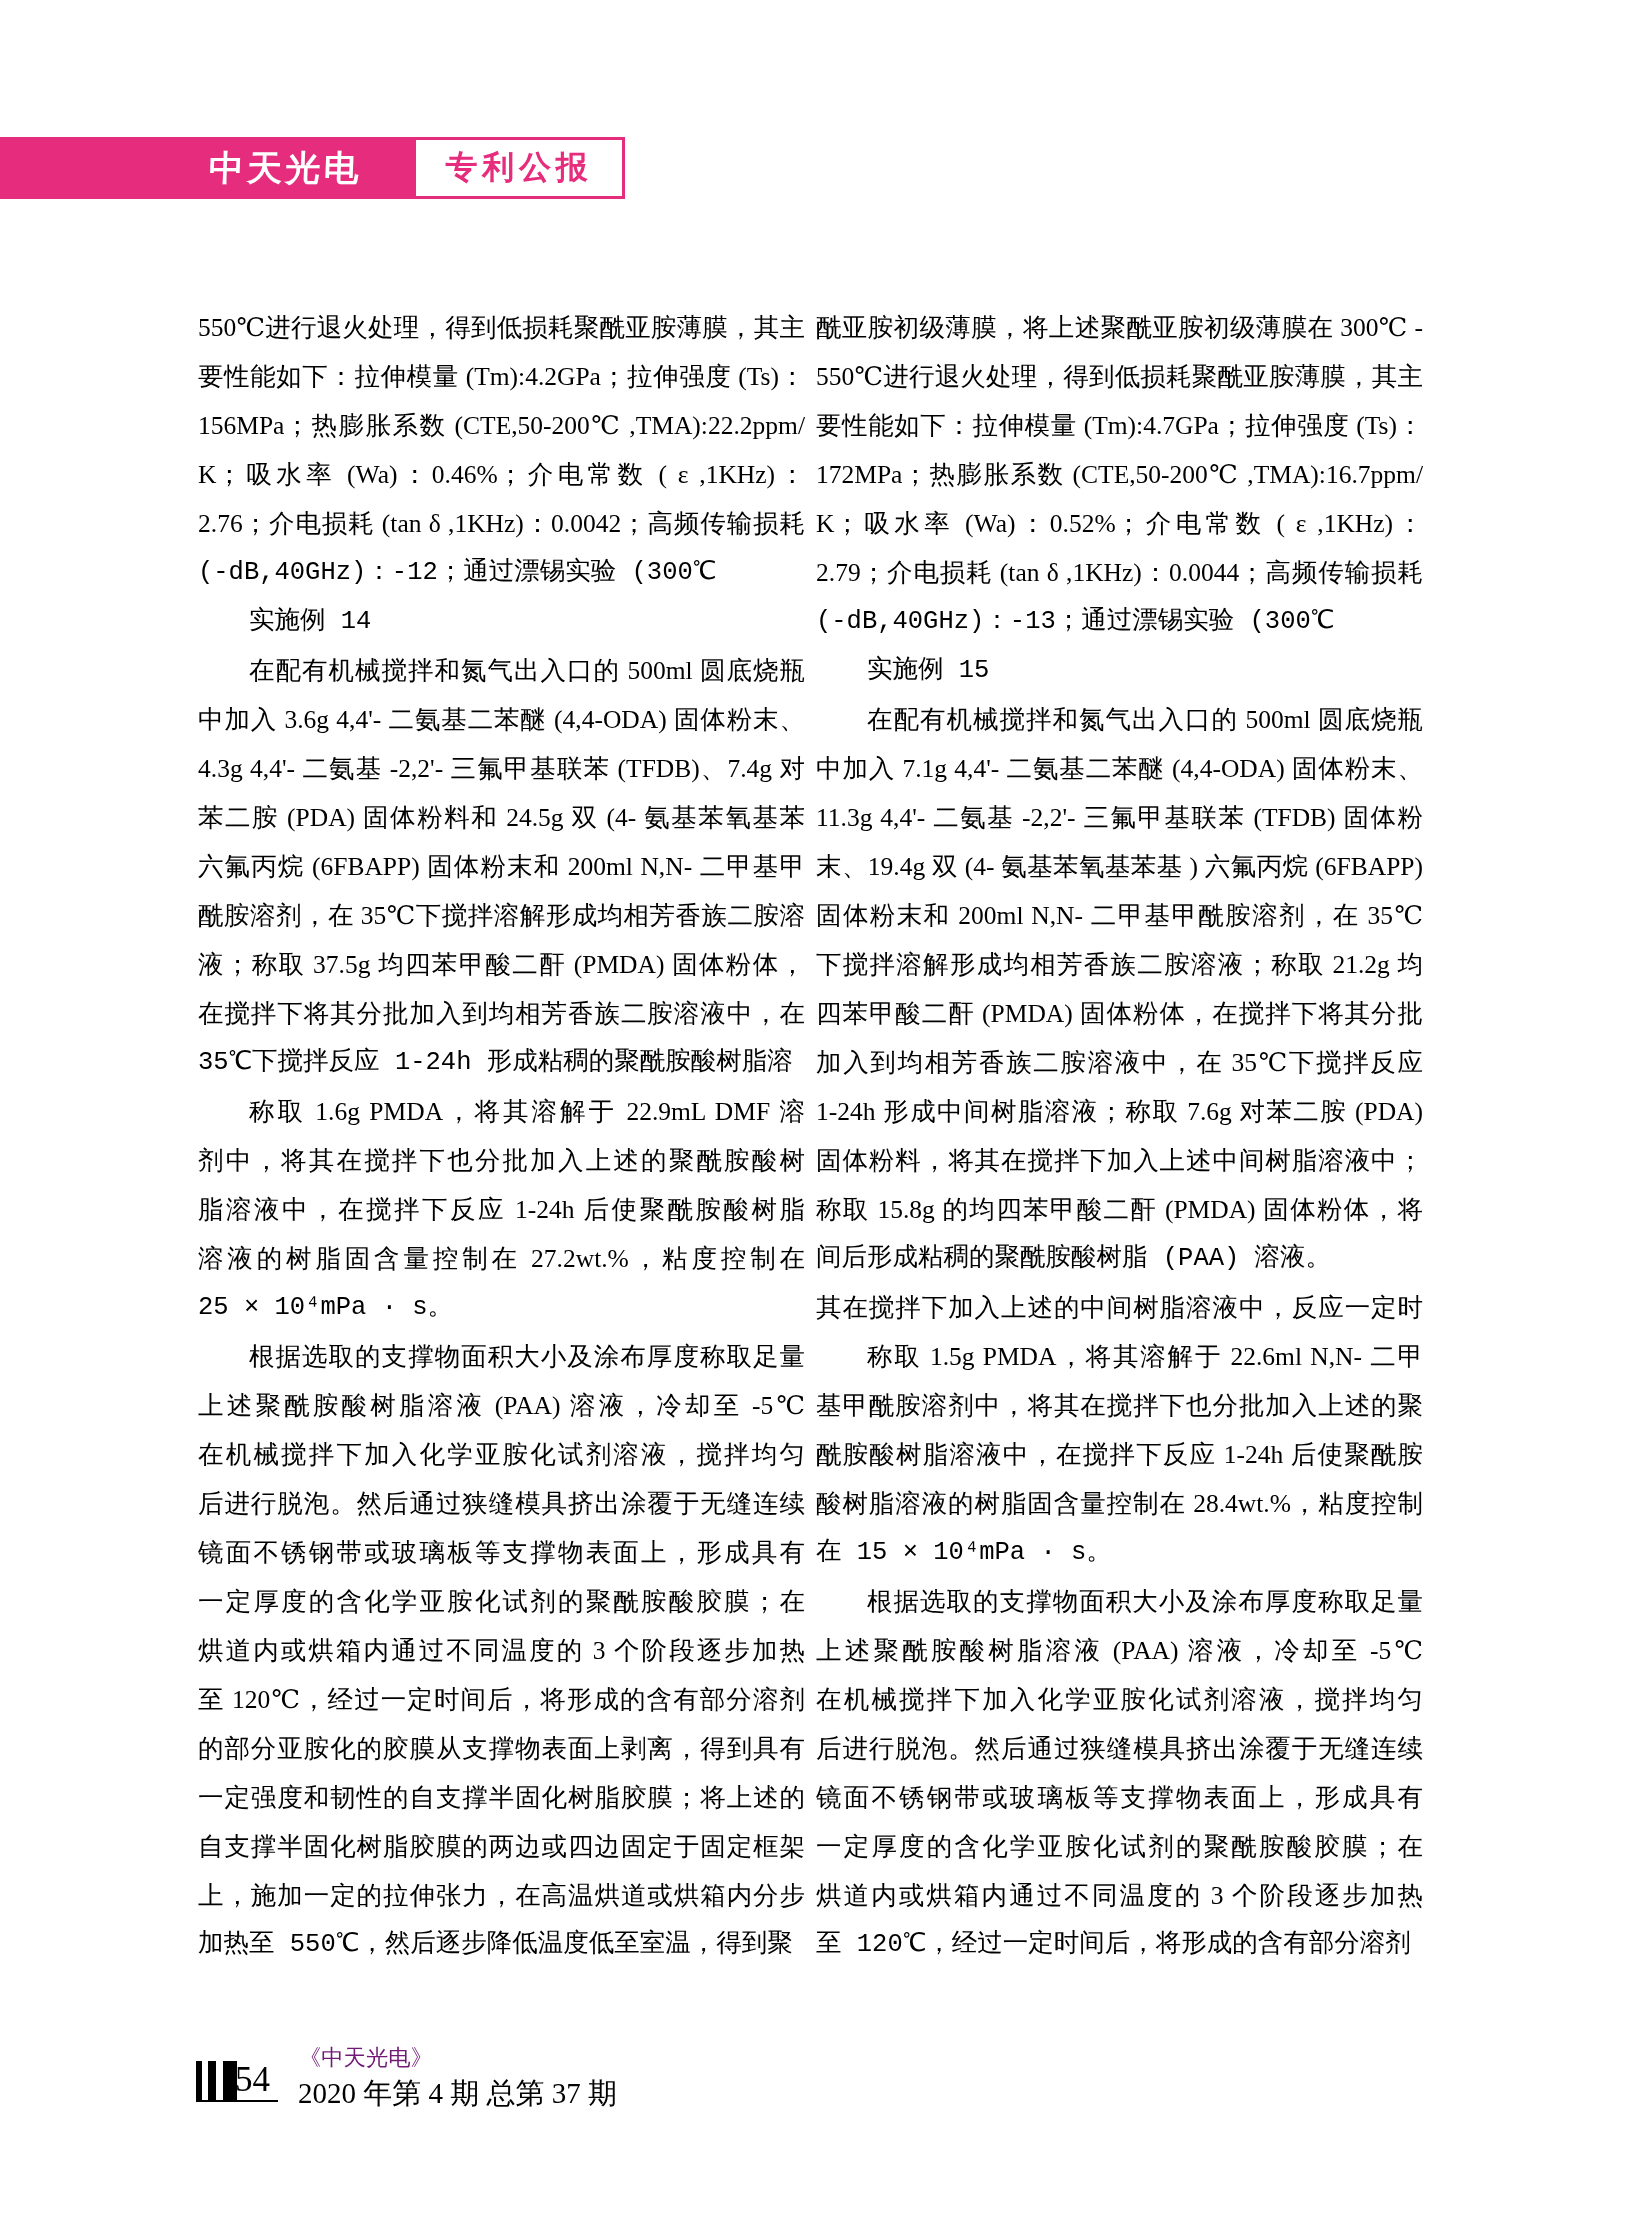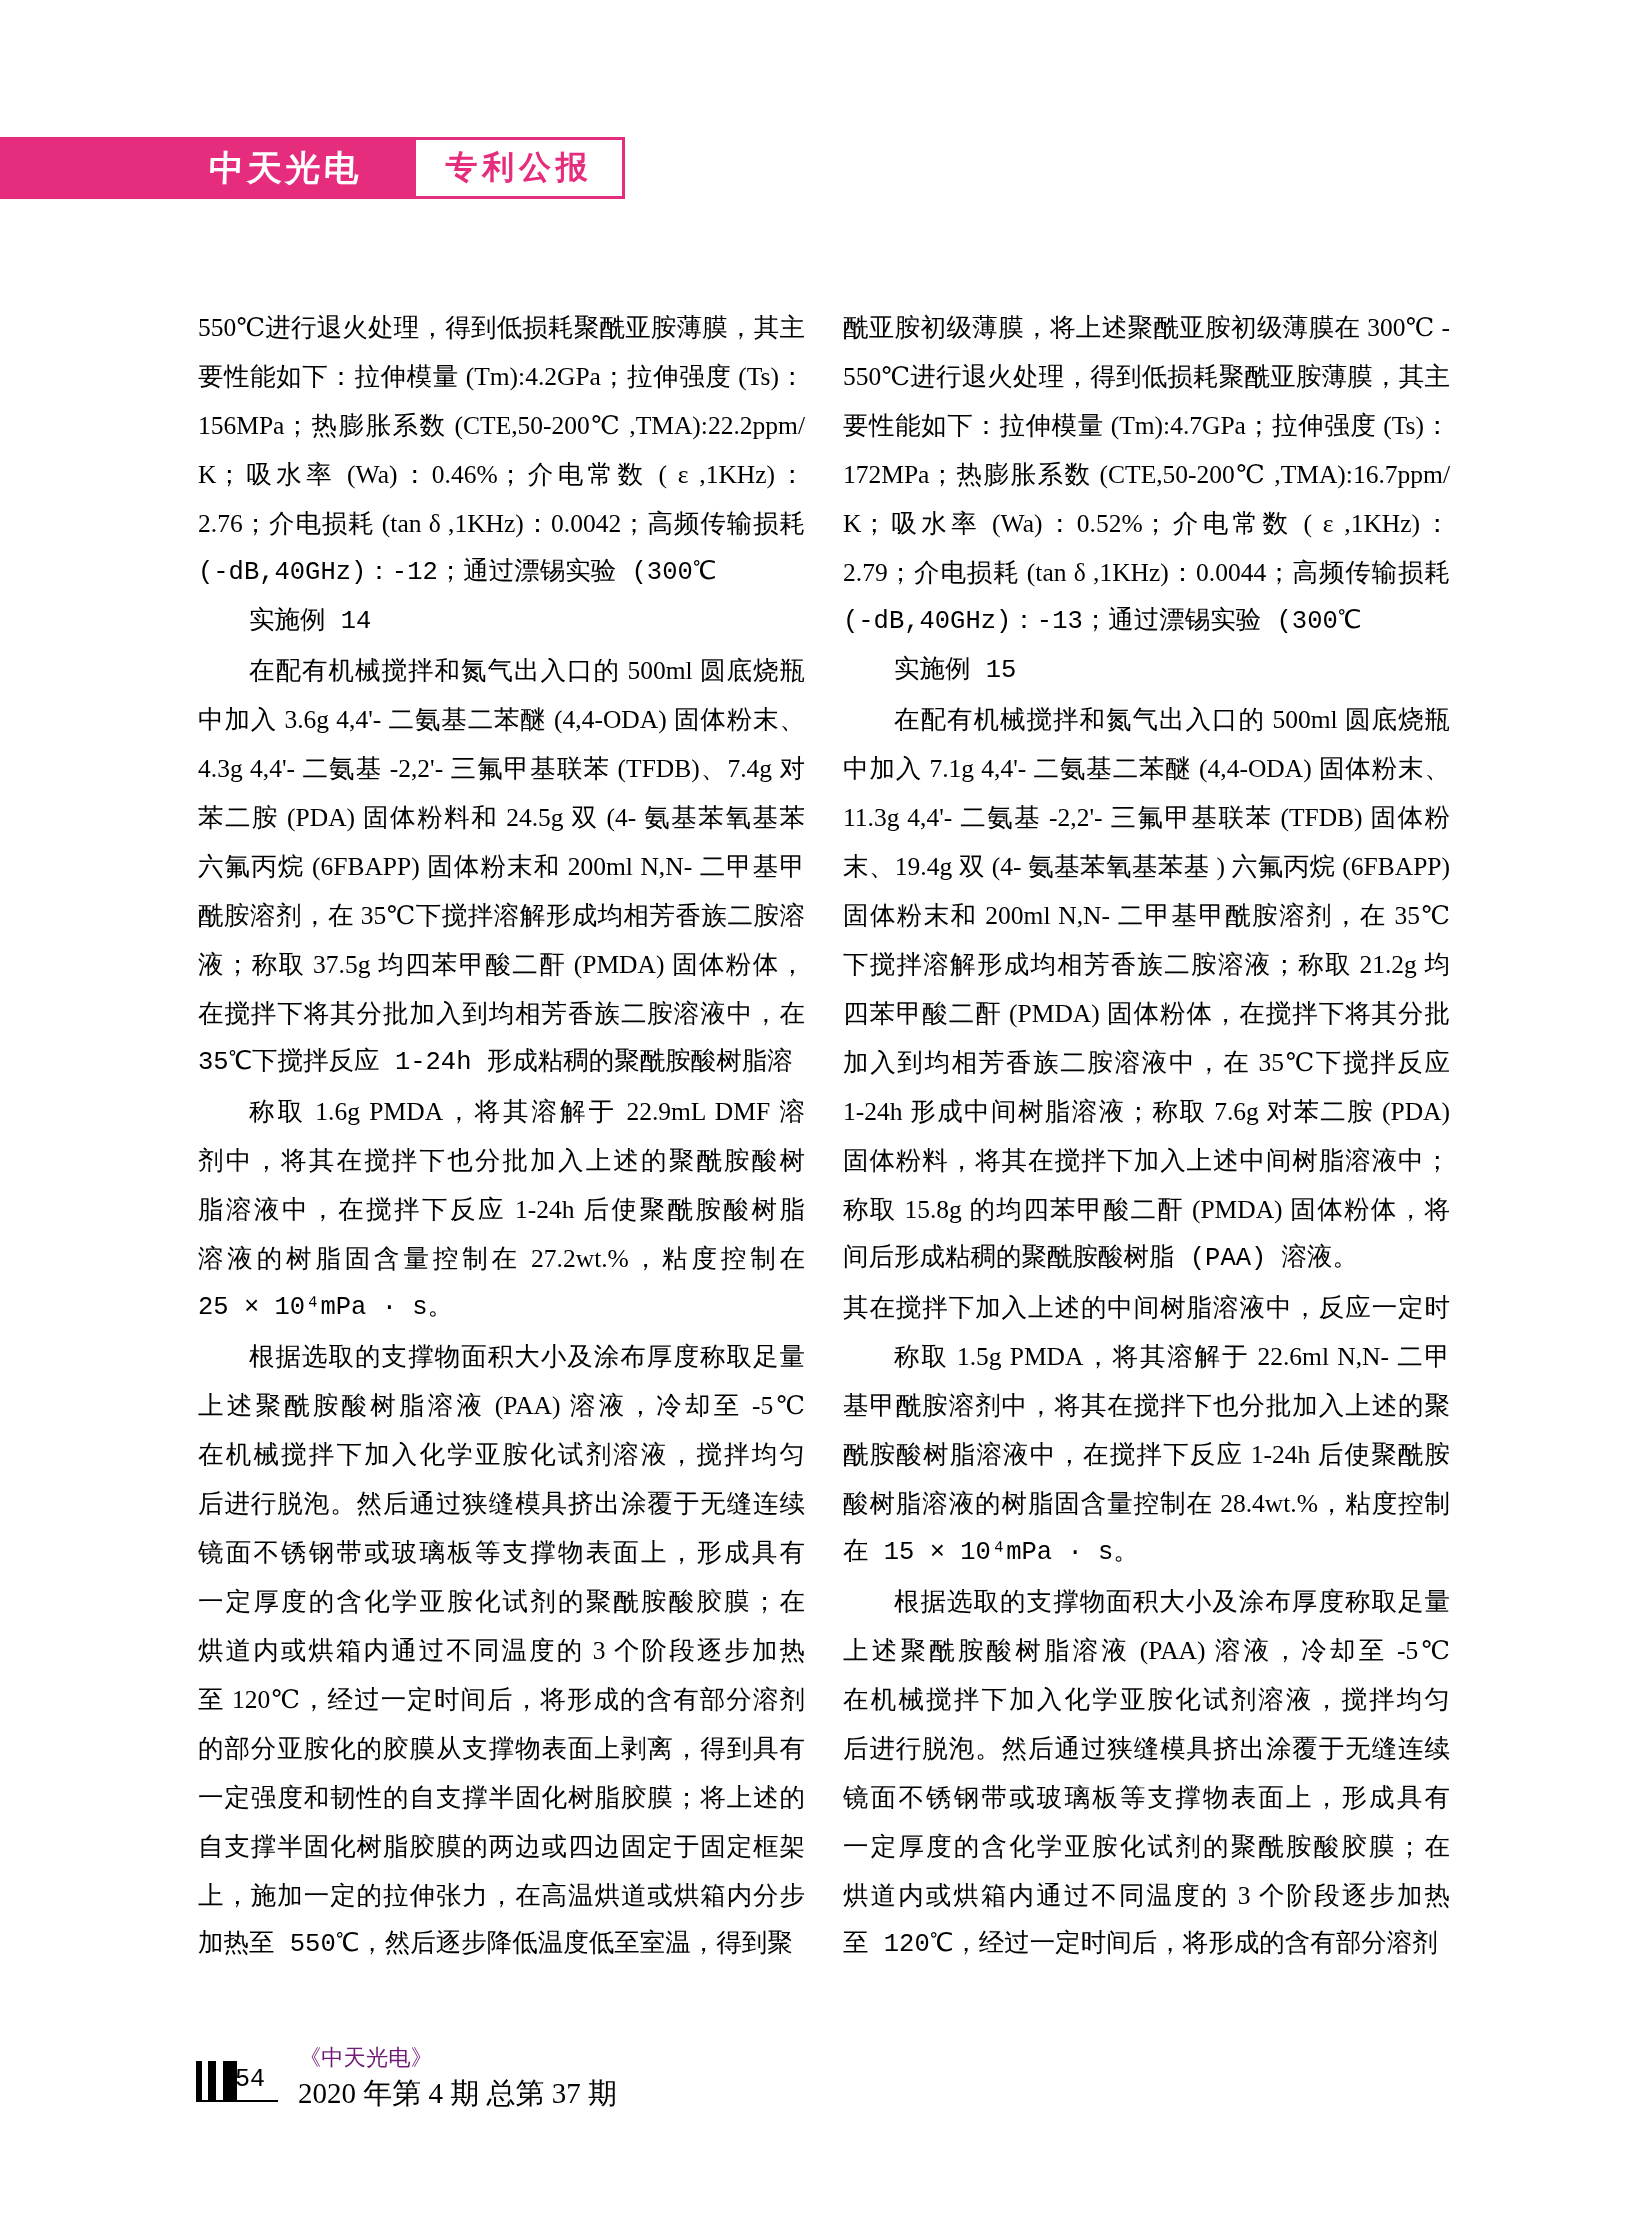--- a/index.html
+++ b/index.html
@@ -38,21 +38,21 @@
   .badge{
     color:var(--accent,#e62d7d);
     font-family:"Liberation Sans","DejaVu Sans",sans-serif;
     font-weight:600;font-size:32px;letter-spacing:4.8px;
   }
   
   .col{
     position:absolute;top:303px;width:607px;
   }
   .col.left{left:198px;}
-  .col.right{left:843px;}
+  .col.right{left:816px;}
   .line{
     height:49px;line-height:49px;
     font-size:25.5px;
     text-align:justify;
     text-align-last:justify;
     overflow:hidden;
     white-space:normal;
   }
   .line.ind{text-indent:51px;}
   .line.end{text-align:left;text-align-last:left;font-family:Liberation Mono, monospace;}
@@ -63,22 +63,22 @@
   }
   .footer-bars span{display:inline-block;height:40px;background:#000;}
   .footer-bars .b1{width:5.6px;margin-right:6.4px;}
   .footer-bars .b2{width:8px;margin-right:7.2px;}
   .footer-bars .b3{width:13.6px;}
   .footer-rule{
     position:absolute;left:196px;top:2100px;width:82px;height:2.4px;background:#000;
   }
   .page-number{
     position:absolute;left:235px;top:2065px;
-    font-family:Liberation Mono, monospace;
-    font-size:25px;line-height:29px;color:#000;
+    font-family:Liberation Serif, serif;
+    font-size:35px;line-height:29px;color:#000;
   }
   .journal-name{
     position:absolute;left:299px;top:2046px;
     font-size:22.3px;line-height:24px;color:#701a75;
   }
   .journal-issue{
     position:absolute;left:298px;top:2081px;
     font-size:29px;line-height:24px;color:#000;
   }
 </style>

